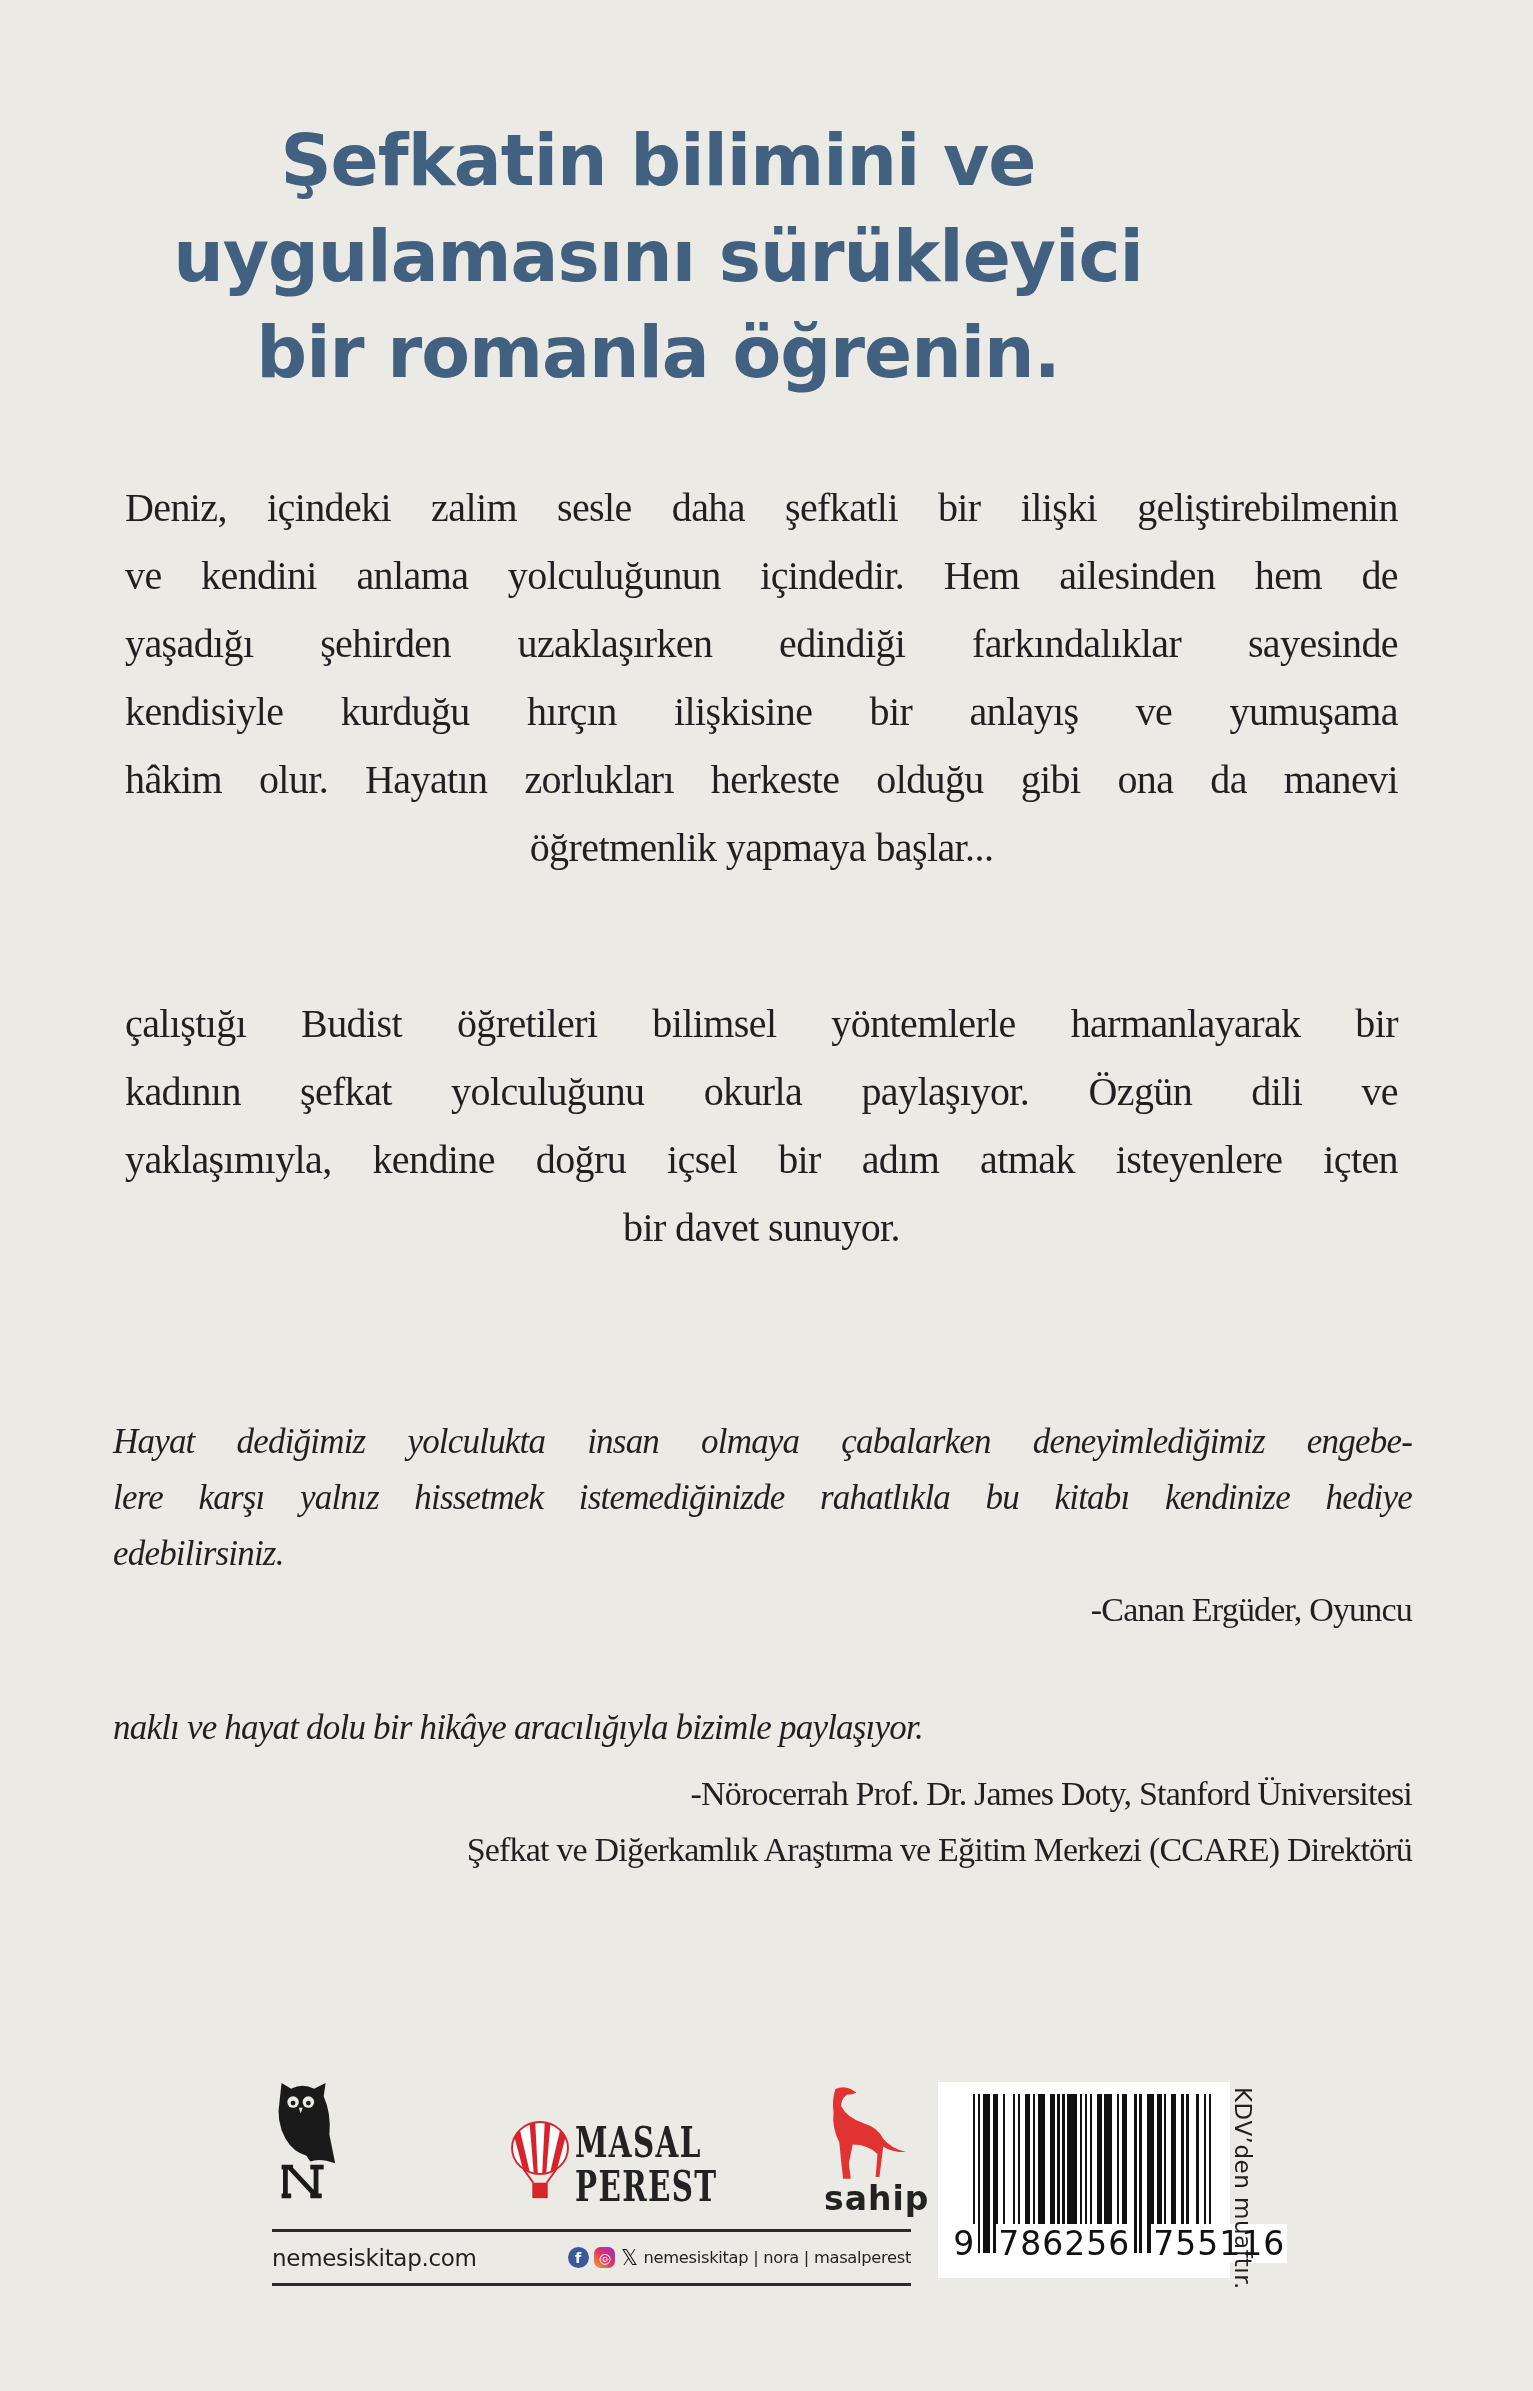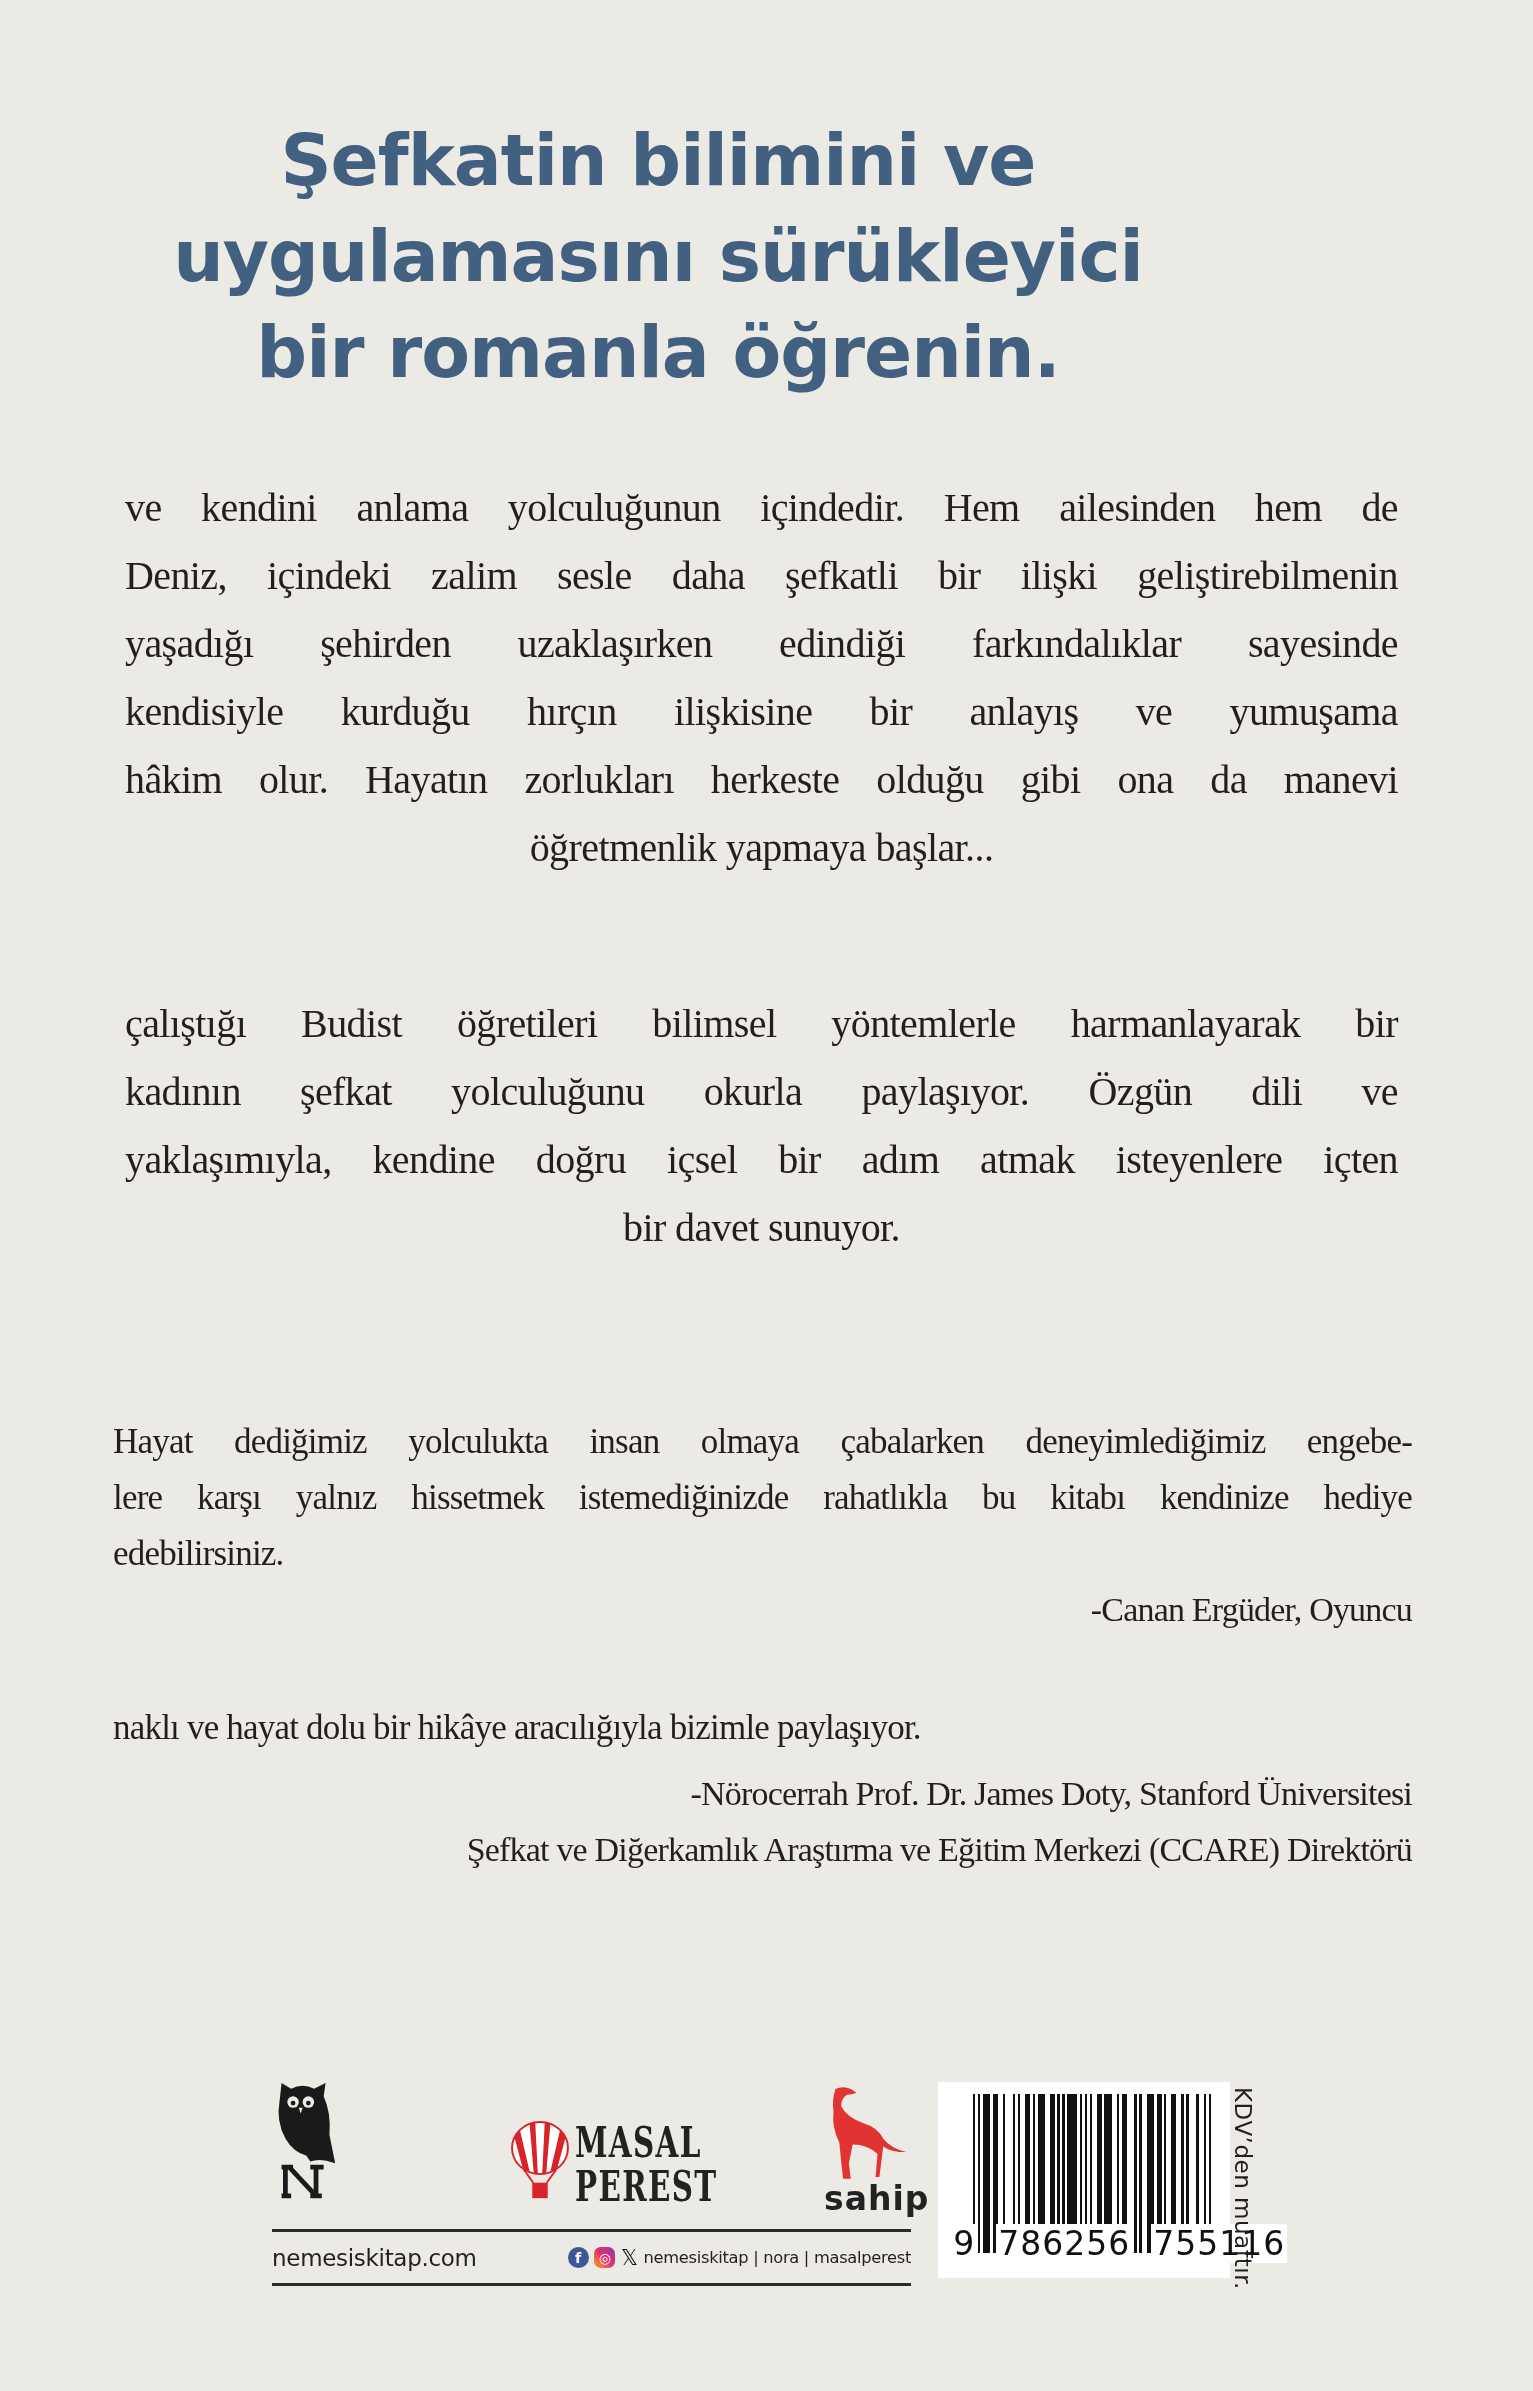--- a/index.html
+++ b/index.html
@@ -30,21 +30,21 @@
     text-align: justify;
     letter-spacing: -0.6px;
   }
   .blurb .line { display: block; white-space: nowrap; text-align-last: justify; }
   .blurb .line.center { text-align: center; text-align-last: center; }
   .quote {
     left: 113px; width: 1299px;
     font-size: 35px; line-height: 56px;
     letter-spacing: -0.8px;
   }
-  .quote .line { display: block; white-space: nowrap; text-align: justify; text-align-last: justify; }
+  .quote .line { display: block; white-space: nowrap; text-align: justify; text-align-last: justify; font-style: italic; }
   .quote .line.last { text-align-last: left; }
   .quote .attr { display: block; text-align: right; white-space: nowrap; }
   .quote .attr b { font-weight: normal; }
   
   .logos-area { left: 272px; top: 2075px; width: 639px; height: 211px; }
   .rule { position: absolute; left: 0; width: 639px; height: 2.9px; background: #2b2b2b; }
   .footer-row {
     position: absolute; left: 0; top: 165px; width: 639px; height: 35px;
     display: flex; align-items: center; justify-content: space-between;
     font-family: "DejaVu Sans", sans-serif; color: #231f20; gap: 25px;
@@ -91,22 +91,22 @@
 </head>
 <body>
 
 <div class="abs headline">
   <div>Şefkatin bilimini ve</div>
   <div>uygulamasını sürükleyici</div>
   <div>bir romanla öğrenin.</div>
 </div>
 
 <div class="abs blurb serif" style="top:474px;">
+  <span class="line">Deniz, içindeki  zalim sesle daha şefkatli bir ilişki geliştirebilmenin</span>
   <span class="line">ve kendini anlama yolculuğunun içindedir. Hem ailesinden hem de</span>
-  <span class="line">Deniz, içindeki  zalim sesle daha şefkatli bir ilişki geliştirebilmenin</span>
   <span class="line">yaşadığı şehirden uzaklaşırken edindiği farkındalıklar sayesinde</span>
   <span class="line">kendisiyle kurduğu hırçın ilişkisine bir anlayış ve yumuşama</span>
   <span class="line">hâkim olur. Hayatın zorlukları herkeste olduğu gibi ona da manevi</span>
   <span class="line center">öğretmenlik yapmaya başlar...</span>
 </div>
 
 <div class="abs blurb serif" style="top:990px;">
   <span class="line">çalıştığı Budist öğretileri bilimsel yöntemlerle harmanlayarak bir</span>
   <span class="line">kadının şefkat yolculuğunu okurla paylaşıyor. Özgün dili ve</span>
   <span class="line">yaklaşımıyla, kendine doğru içsel bir adım atmak isteyenlere içten</span>

